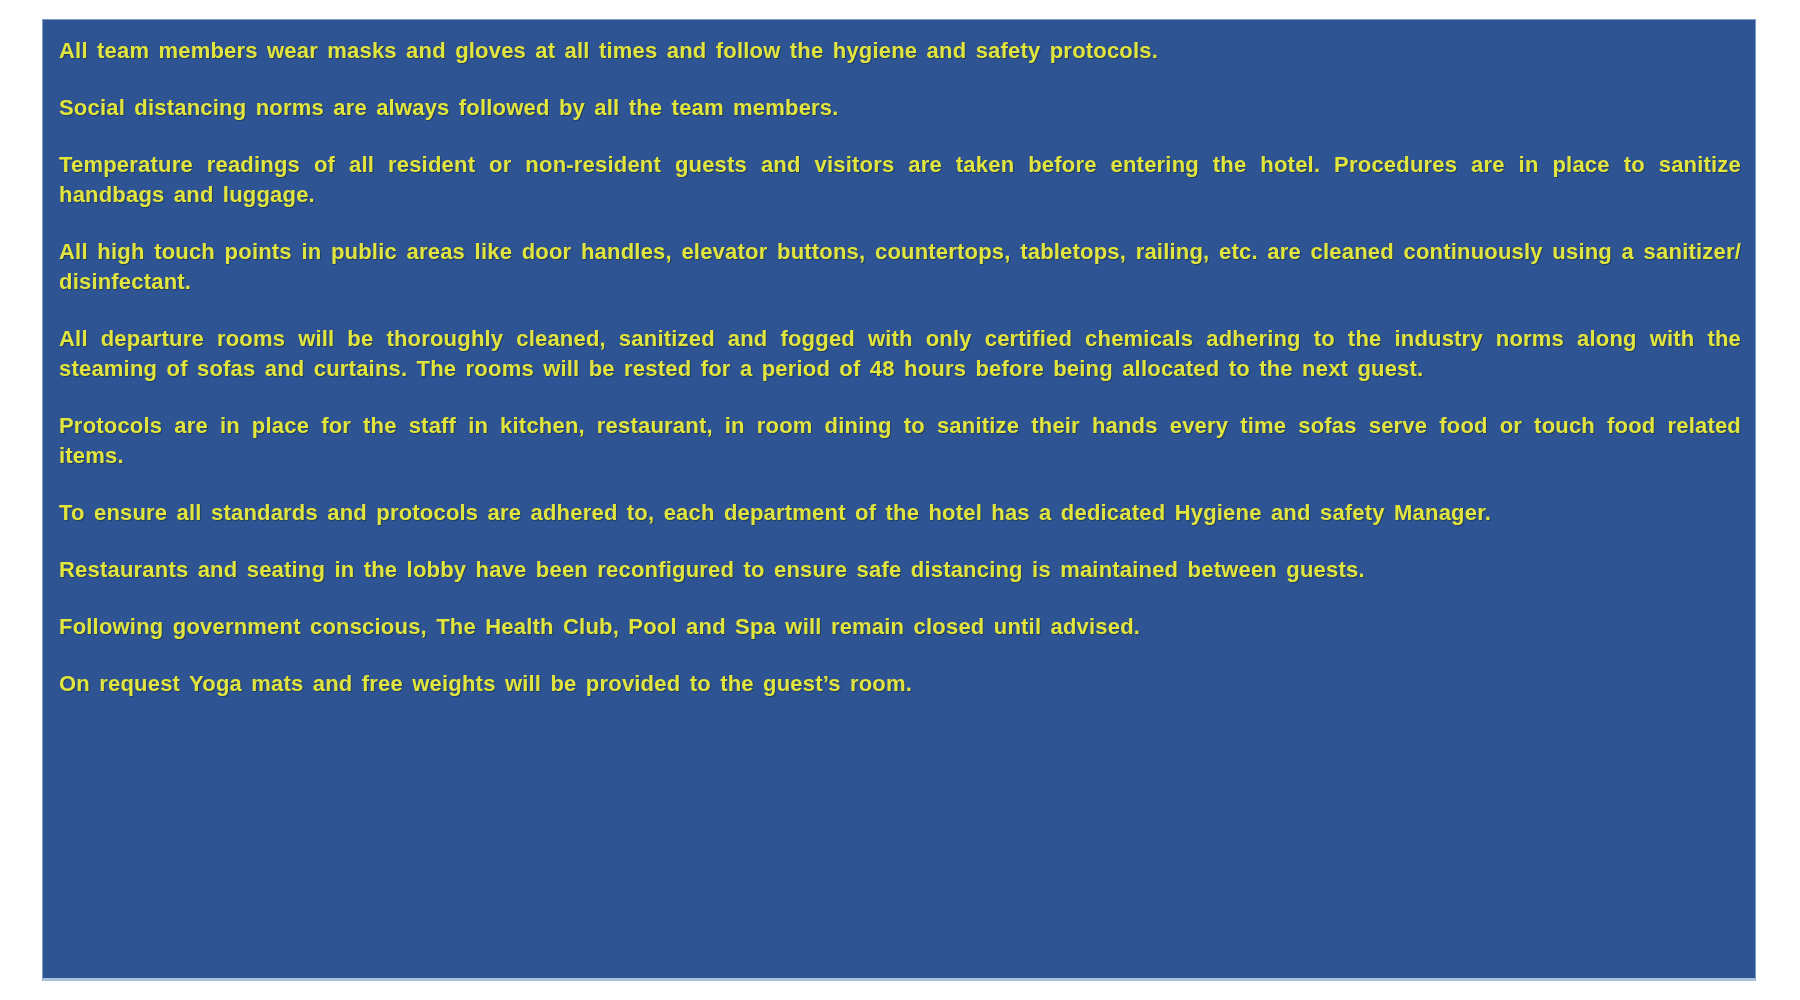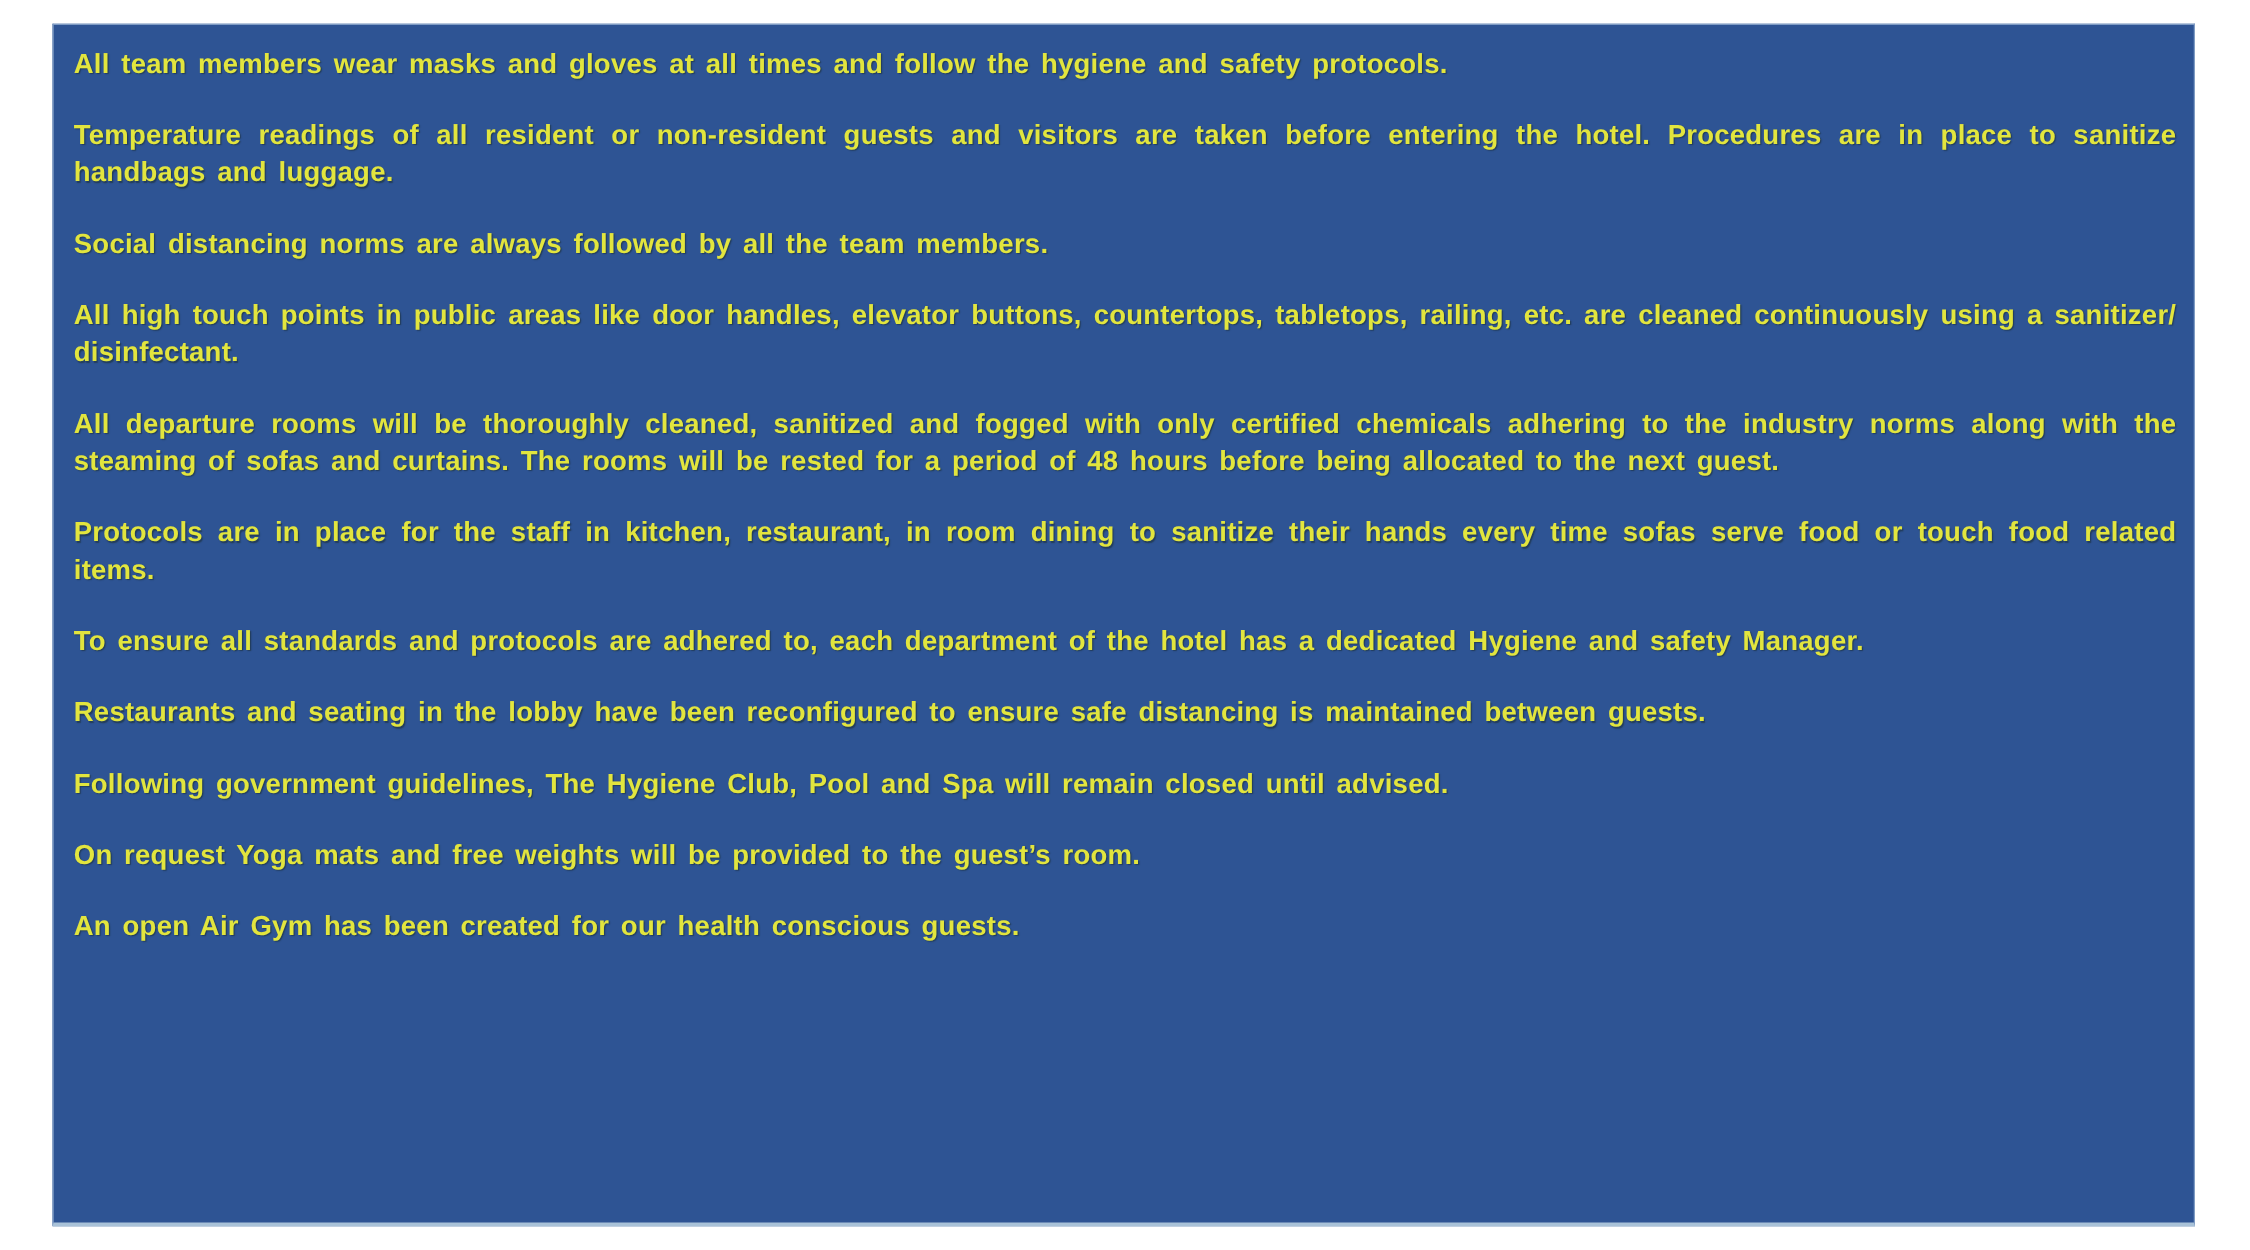--- a/index.html
+++ b/index.html
@@ -44,24 +44,23 @@
   .panel p:last-child {
     margin-bottom: 0;
   }
 </style>
 </head>
 <body>
 
 <div class="page">
   <div class="panel">
     <p>All team members wear masks and gloves at all times and follow the hygiene and safety protocols.</p>
+    <p>Social distancing norms are always followed by all the team members.</p>
     <p>Temperature readings of all resident or non-resident guests and visitors are taken before entering the hotel. Procedures are in place to sanitize handbags and luggage.</p>
-    <p>Social distancing norms are always followed by all the team members.</p>
     <p>All high touch points in public areas like door handles, elevator buttons, countertops, tabletops, railing, etc. are cleaned continuously using a sanitizer/ disinfectant.</p>
     <p>All departure rooms will be thoroughly cleaned, sanitized and fogged with only certified chemicals adhering to the industry norms along with the steaming of sofas and curtains. The rooms will be rested for a period of 48 hours before being allocated to the next guest.</p>
     <p>Protocols are in place for the staff in kitchen, restaurant, in room dining to sanitize their hands every time sofas serve food or touch food related items.</p>
     <p>To ensure all standards and protocols are adhered to, each department of the hotel has a dedicated Hygiene and safety Manager.</p>
     <p>Restaurants and seating in the lobby have been reconfigured to ensure safe distancing is maintained between guests.</p>
-    <p>Following government guidelines, The Hygiene Club, Pool and Spa will remain closed until advised.</p>
+    <p>Following government conscious, The Health Club, Pool and Spa will remain closed until advised.</p>
     <p>On request Yoga mats and free weights will be provided to the guest’s room.</p>
-    <p>An open Air Gym has been created for our health conscious guests.</p>
   </div>
 </div>
 
 </body></html>

